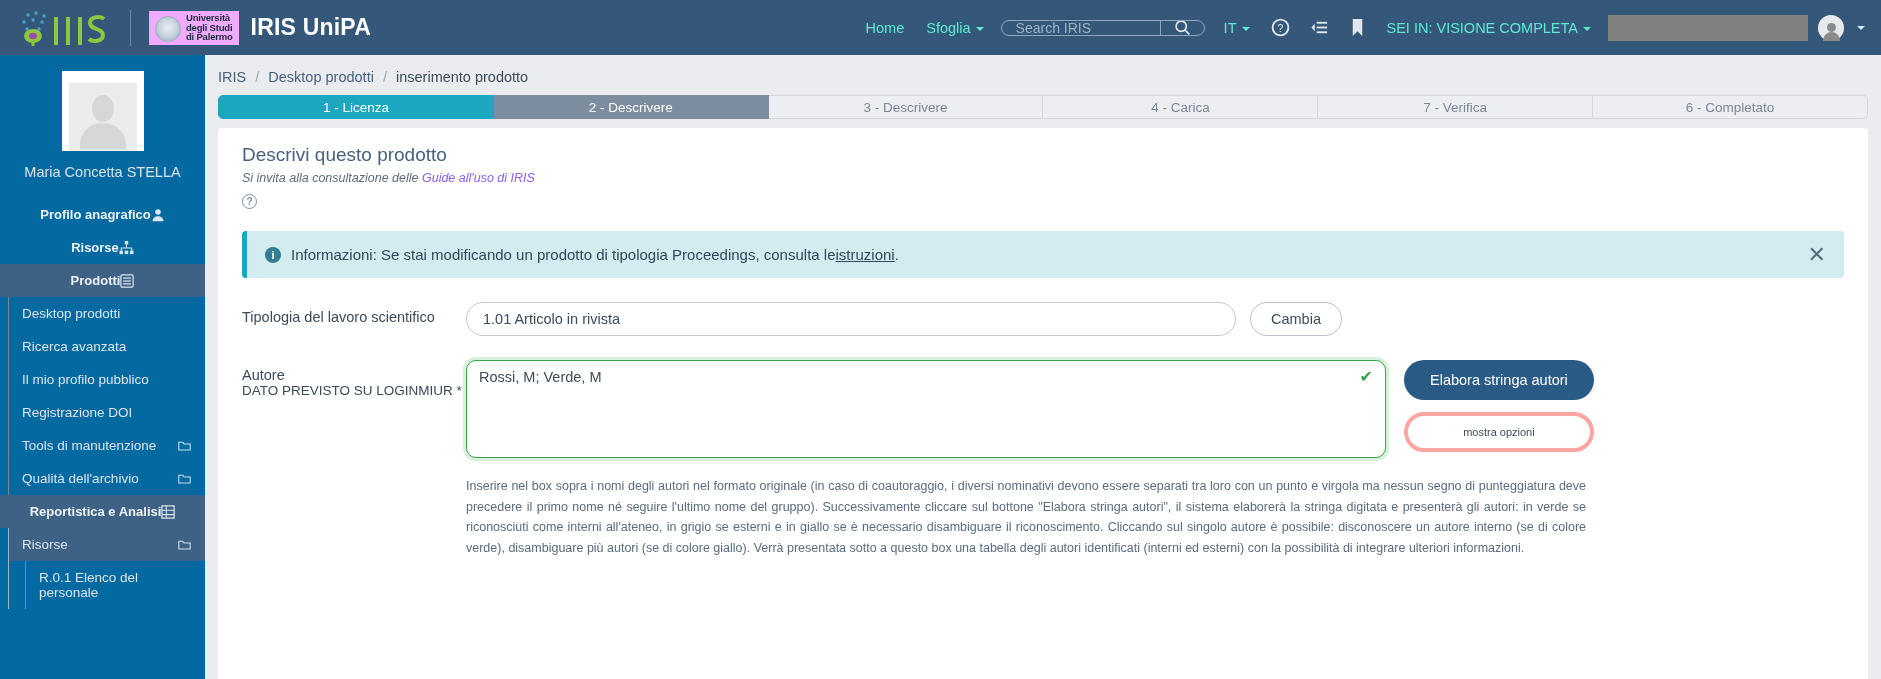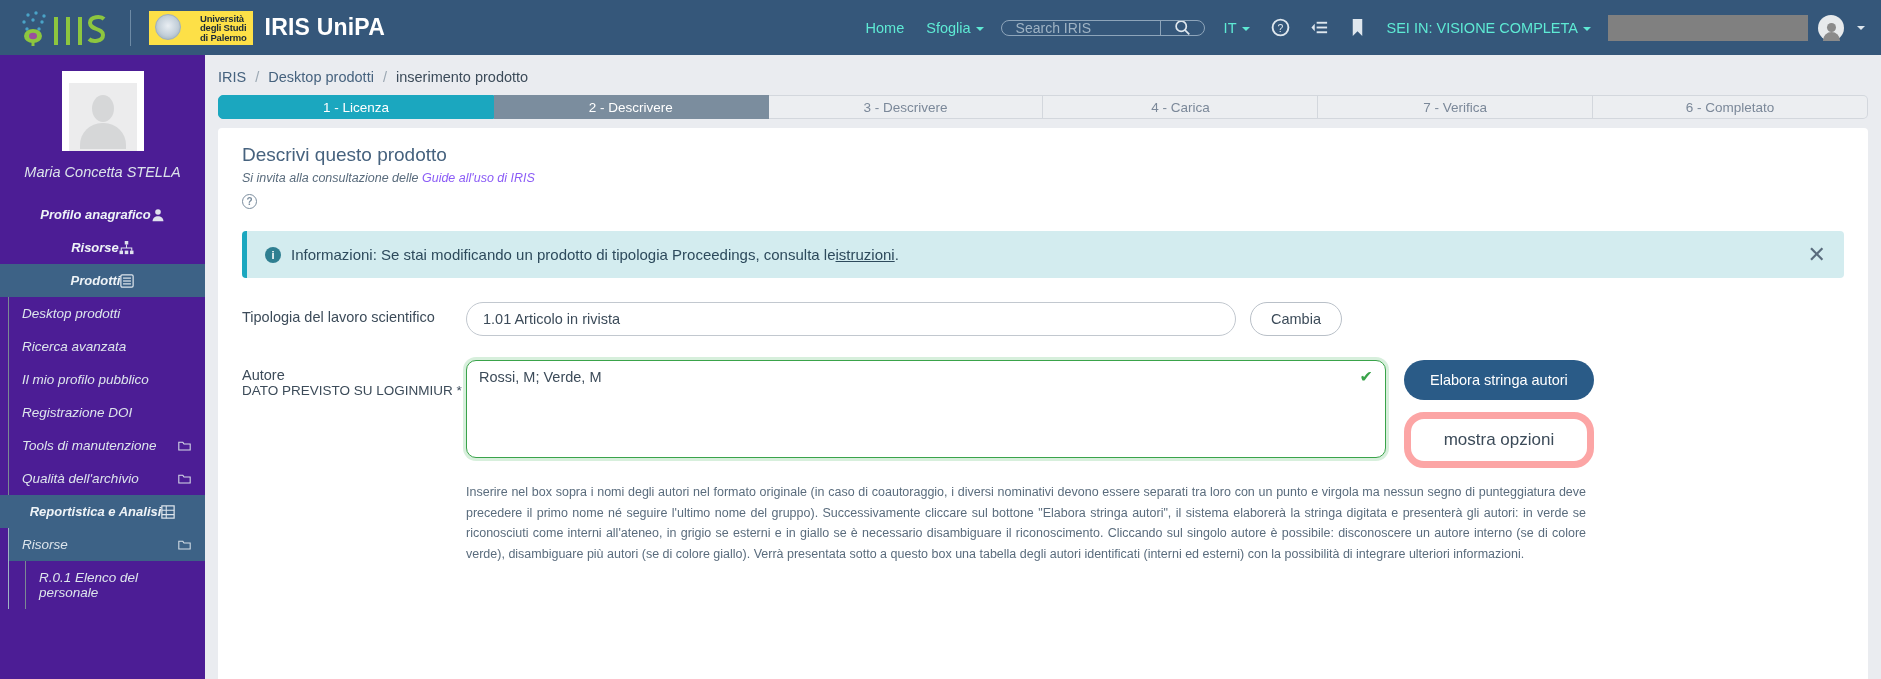--- a/index.html
+++ b/index.html
@@ -12,22 +12,22 @@
 
   
   .topbar {
     height: 55px; background: #35577a; display: flex; align-items: center;
     flex: 0 0 55px; position: relative;
   }
   .iris-logo { display: flex; align-items: center; padding-left: 16px; width: 128px; }
   .iris-logo svg { display: block; }
   .logo-divider { width: 1px; height: 36px; background: #6d8aa5; margin: 0 18px 0 2px; }
   .unipa-badge {
-    background: #fde047; display: flex; align-items: flex-start;
-    padding: 3px 6px; height: 34px; gap: 19px;
+    background: #f0abfc; display: flex; align-items: flex-end;
+    padding: 3px 6px; height: 34px; gap: 5px;
   }
   .unipa-seal { width: 26px; height: 26px; border-radius: 50%;
     background: radial-gradient(circle at 50% 45%, #e9eef3 0%, #c3cfd9 55%, #8da2b4 100%);
     border: 1px solid #9fb0bf; flex: 0 0 26px; }
   .unipa-words { font-size: 9.5px; line-height: 9.5px; font-weight: bold; color: #1b2a38;
     letter-spacing: -0.2px; }
   .brand-title { color: #ffffff; font-size: 23px; font-weight: bold; margin-left: 12px; letter-spacing: .2px;}
 
   .nav-right { margin-left: auto; display: flex; align-items: center; gap: 0; padding-right: 10px; height: 100%; }
   .nav-link { color: #5eead4; font-size: 14.5px; padding: 0 11px; text-decoration: none; white-space: nowrap; }
@@ -48,21 +48,21 @@
   .user-namebar { width: 200px; height: 26px; background: #808080; margin-left: 6px; }
   .avatar-top { width: 26px; height: 26px; border-radius: 50%; background: #e7eaec; margin-left: 10px;
     display:flex;align-items:flex-end;justify-content:center;overflow:hidden; }
   .avatar-top-head { width: 9px; height: 9px; border-radius: 50%; background: #8b8b8b; position: relative; top: -9px;}
   .avatar-top-body { width: 17px; height: 9px; border-radius: 9px 9px 0 0; background: #8b8b8b; position: absolute; margin-top: 13px;}
 
   
   .body-wrap { display: flex; flex: 1 1 auto; min-height: 0; }
 
   
-  .sidebar { width: 205px; flex: 0 0 205px; background: #4c1d95; overflow: hidden; color: #e7edf2; font-style: italic; }
+  .sidebar { width: 205px; flex: 0 0 205px; background: #0369a1; overflow: hidden; color: #e7edf2; }
   .profile-pic { width: 82px; height: 80px; margin: 16px auto 0; background: #ffffff;
     display: flex; align-items: flex-end; justify-content: center; }
   .silhouette { width: 68px; height: 68px; background: #ececed; position: relative; overflow: hidden;}
   .sil-head { position:absolute; left:50%; transform: translateX(-50%); top: 12px;
      width: 22px; height: 27px; border-radius: 50%; background: #d6d7d8; }
   .sil-body { position:absolute; left:50%; transform: translateX(-50%); top: 40px;
      width: 46px; height: 26px; border-radius: 22px 22px 0 0; background: #d6d7d8;}
   .profile-name { text-align: center; font-size: 14.5px; color: #dbe3ea; margin: 13px 0 18px; }
 
   .side-group { display: flex; align-items: center; justify-content: center;
@@ -125,22 +125,22 @@
   .ta-wrap { position: relative; flex: 1 1 auto; max-width: 920px; }
   .ta { width: 100%; height: 98px; border: 1px solid #3aa34a; border-radius: 10px;
     box-shadow: 0 0 0 3px rgba(72,180,97,.22); padding: 8px 34px 8px 12px;
     font-size: 14.5px; color: #3c4b59; resize: none; outline: none;
     font-family: "Liberation Sans", sans-serif; background: #fff; }
   .ta-check { position: absolute; right: 13px; top: 7px; color: #3aa34a; font-size: 16px; }
   .side-buttons { margin-left: 18px; display: flex; flex-direction: column; gap: 12px; }
   .btn-primary { background: #2a5b87; color: #fff; border: none; border-radius: 20px;
     height: 40px; padding: 0 26px; font-size: 14.5px; cursor: pointer; white-space: nowrap;
     font-family: "Liberation Sans", sans-serif; }
-  .btn-ghost { background: #fff; color: #3c4b59; border: 7px solid #fca5a5; border-radius: 20px;
-    height: 56px; padding: 0 26px; font-size: 17px; cursor: pointer; white-space: nowrap;
+  .btn-ghost { background: #fff; color: #3c4b59; border: 4px solid #fca5a5; border-radius: 20px;
+    height: 40px; padding: 0 26px; font-size: 11px; cursor: pointer; white-space: nowrap;
     font-family: "Liberation Sans", sans-serif; }
   .hint { margin: 14px 0 0 224px; max-width: 1120px; font-size: 12.5px; line-height: 1.65;
     color: #5a6c7d; text-align: justify; }
 </style>
 </head>
 <body>
 
 <div class="topbar">
 
   <div class="iris-logo">

